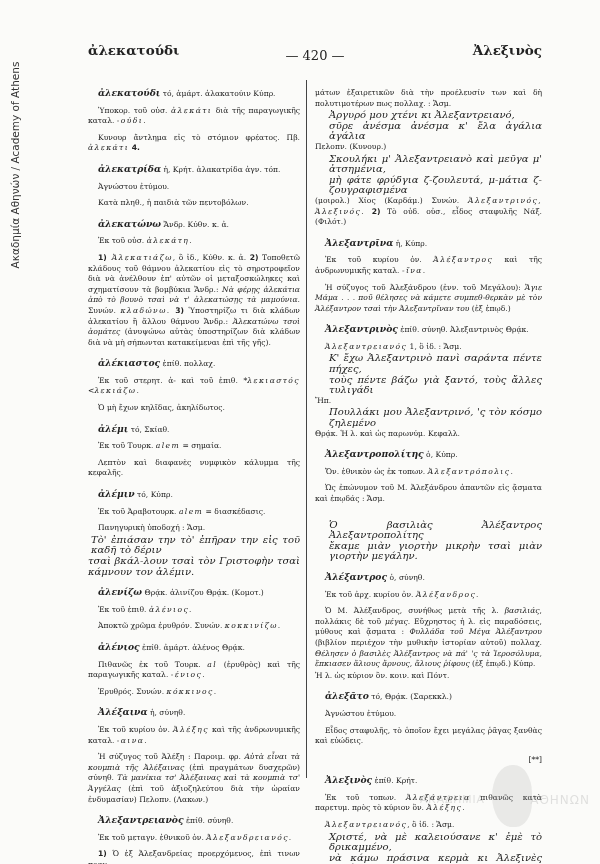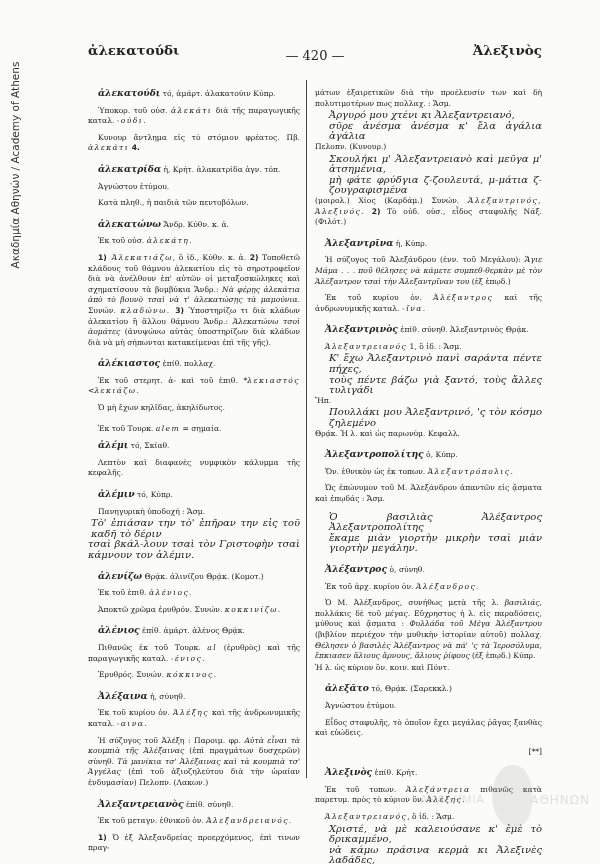--- a/index.html
+++ b/index.html
@@ -60,26 +60,27 @@
     <p class="p"><span class="lemma">ἀλεκατώνω</span><span> Ἄνδρ. Κύθν. κ. ἀ.</span></p>
     <p class="p"><span>Ἐκ τοῦ οὐσ. </span><span class="sp">ἀλεκάτη.</span></p>
     <p class="p"><span class="num">1)</span><span class="sp"> Ἀλεκατιάζω</span><span>, ὃ ἰδ., Κύθν. κ. ἀ.  </span><span class="num">2)</span><span> Τοποθετῶ κλάδους τοῦ θάμνου ἀλεκατίου εἰς τὸ σηροτροφεῖον διὰ νὰ ἀνέλθουν ἐπ' αὐτῶν οἱ μεταξοσκώληκες καὶ σχηματίσουν τὰ βομβύκια Ἄνδρ.: </span><span class="it">Νὰ φέρῃς ἀλεκάτια ἀπὸ τὸ βουνὸ τσαὶ νὰ τ' ἀλεκατώσῃς τὰ μαμούνια.</span><span>  Συνών. </span><span class="sp">κλαδώνω.</span> <span class="num">3)</span><span> Ὑποστηρίζω τι διὰ κλάδων ἀλεκατίου ἢ ἄλλου θάμνου Ἄνδρ.: </span><span class="it">Ἀλεκατώνω τσοὶ ἀομάτες</span><span> (ἀνυψώνω αὐτὰς ὑποστηρίζων διὰ κλάδων διὰ νὰ μὴ σήπωνται κατακείμεναι ἐπὶ τῆς γῆς).</span></p>
   </div>
   <div class="entry">
     <p class="p"><span class="lemma">ἀλέκιαστος</span><span> ἐπίθ. πολλαχ.</span></p>
     <p class="p"><span>Ἐκ τοῦ στερητ. ἀ- καὶ τοῦ ἐπιθ. *</span><span class="sp">λεκιαστός</span><span> &lt;</span><span class="sp">λεκιάζω.</span></p>
     <p class="p">Ὁ μὴ ἔχων κηλῖδας, ἀκηλίδωτος.</p>
   </div>
   <div class="entry">
+    <p class="p"><span class="lemma">ἀλέμι</span><span> τό, Σκίαθ.</span></p>
     <p class="p"><span>Ἐκ τοῦ Τουρκ. </span><span class="sp">alem</span><span> = σημαία.</span></p>
-    <p class="p"><span class="lemma">ἀλέμι</span><span> τό, Σκίαθ.</span></p>
     <p class="p">Λεπτὸν καὶ διαφανὲς νυμφικὸν κάλυμμα τῆς κεφαλῆς.</p>
   </div>
   <div class="entry">
     <p class="p"><span class="lemma">ἀλέμιν</span><span> τό, Κύπρ.</span></p>
+    <p class="p"><span>Ἐκ τοῦ Ἀραβοτουρκ. </span><span class="sp">alem</span><span> = διασκέδασις.</span></p>
     <p class="p" style="margin-bottom:1px">Πανηγυρικὴ ὑποδοχή : Ἄσμ.</p>
     <p class="verse" style="margin-left:3px">Τὸ' ἐπιάσαν την τὸ' ἐπῆραν την εἰς τοῦ καδῆ τὸ δέριν</p>
     <p class="verse" style="margin-left:0;margin-bottom:6px">τσαὶ βκάλ-λουν τσαὶ τὸν Γριστοφὴν τσαὶ κάμνουν τον ἀλέμιν.</p>
   </div>
   <div class="entry">
     <p class="p"><span class="lemma">ἀλενίζω</span><span> Θρᾴκ.   ἀλινίζου Θρᾴκ. (Κομοτ.)</span></p>
     <p class="p"><span>Ἐκ τοῦ ἐπιθ. </span><span class="sp">ἀλένιος.</span></p>
     <p class="p"><span>Ἀποκτῶ χρῶμα ἐρυθρόν.   Συνών. </span><span class="sp">κοκκινίζω.</span></p>
   </div>
   <div class="entry">
@@ -106,36 +107,36 @@
     <p class="p noind" style="margin-bottom:1px">μάτων ἐξαιρετικῶν διὰ τὴν προέλευσίν των καὶ δὴ πολυτιμοτέρων πως πολλαχ. : Ἄσμ.</p>
     <p class="verse">Ἀργυρό μου χτένι κι Ἀλεξαντρειανό,</p>
     <p class="verse">σῦρε ἀνέσμα ἀνέσμα κ' ἔλα ἀγάλια ἀγάλια</p>
     <p class="p noind" style="margin-bottom:1px">Πελοπν. (Κυνουρ.)</p>
     <p class="verse">Σκουλήκι μ' Ἀλεξαντρειανὸ καὶ μεῦγα μ' ἀτσημένια,</p>
     <p class="verse">μὴ φάτε φρύδγια ζ-ζουλευτά, μ-μάτια ζ-ζουγραφισμένα</p>
     <p class="p noind"><span>(μοιρολ.) Χίος (Καρδάμ.)   Συνών. </span><span class="sp">Ἀλεξαντρινός, Ἀλεξινός.</span> <span class="num">2)</span><span> Τὸ οὐδ. οὐσ., εἶδος σταφυλῆς Νάξ. (Φιλότ.)</span></p>
   </div>
   <div class="entry">
     <p class="p"><span class="lemma">Ἀλεξαντρῖνα</span><span> ἡ, Κύπρ.</span></p>
+    <p class="p"><span>Ἐκ τοῦ κυρίου ὀν. </span><span class="sp">Ἀλέξαντρος</span><span> καὶ τῆς ἀνδρωνυμικῆς καταλ. </span><span class="sp">-ῖνα.</span></p>
     <p class="p"><span>Ἡ σύζυγος τοῦ Ἀλεξάνδρου (ἐνν. τοῦ Μεγάλου): </span><span class="it">Ἄγιε Μάμα . . . ποῦ θέλησες νὰ κάμετε συμπεθ-θερκὰν μὲ τὸν Ἀλέξαντρον τσαὶ τὴν Ἀλεξαντρῖναν του</span><span> (ἐξ ἐπῳδ.)</span></p>
-    <p class="p"><span>Ἐκ τοῦ κυρίου ὀν. </span><span class="sp">Ἀλέξαντρος</span><span> καὶ τῆς ἀνδρωνυμικῆς καταλ. </span><span class="sp">-ῖνα.</span></p>
   </div>
   <div class="entry">
     <p class="p"><span class="lemma">Ἀλεξαντρινὸς</span><span> ἐπίθ. σύνηθ.   Ἀλεξαντρινὸς Θρᾴκ.</span></p>
     <p class="p" style="margin-bottom:1px"><span class="sp">Ἀλεξαντρειανός</span><span> 1, ὃ ἰδ. : Ἄσμ.</span></p>
     <p class="verse">Κ' ἔχω Ἀλεξαντρινὸ πανὶ σαράντα πέντε πήχες,</p>
     <p class="verse">τοὺς πέντε βάζω γιὰ ξαντό, τοὺς ἄλλες τυλιγάδι</p>
     <p class="p noind" style="margin-bottom:1px">Ἤπ.</p>
     <p class="verse">Πουλλάκι μου Ἀλεξαντρινό, 'ς τὸν κόσμο ζηλεμένο</p>
     <p class="p noind">Θρᾴκ. Ἡ λ. καὶ ὡς παρωνύμ. Κεφαλλ.</p>
   </div>
   <div class="entry">
     <p class="p"><span class="lemma">Ἀλεξαντροπολίτης</span><span> ὁ, Κύπρ.</span></p>
     <p class="p"><span>Ὄν. ἐθνικὸν ὡς ἐκ τοπων. </span><span class="sp">Ἀλεξαντρόπολις.</span></p>
-    <p class="p" style="margin-bottom:7px">Ὡς ἐπώνυμον τοῦ Μ. Ἀλεξάνδρου ἀπαντῶν εἰς ᾄσματα καὶ ἐπῳδάς : Ἄσμ.</p>
+    <p class="p" style="margin-bottom:15px">Ὡς ἐπώνυμον τοῦ Μ. Ἀλεξάνδρου ἀπαντῶν εἰς ᾄσματα καὶ ἐπῳδάς : Ἄσμ.</p>
     <p class="verse">Ὁ βασιλιὰς Ἀλέξαντρος Ἀλεξαντροπολίτης</p>
     <p class="verse" style="margin-bottom:6px">ἔκαμε μιὰν γιορτὴν μικρὴν τσαὶ μιὰν γιορτὴν μεγάλην.</p>
   </div>
   <div class="entry">
     <p class="p"><span class="lemma">Ἀλέξαντρος</span><span> ὁ, σύνηθ.</span></p>
     <p class="p"><span>Ἐκ τοῦ ἀρχ. κυρίου ὀν. </span><span class="sp">Ἀλέξανδρος.</span></p>
     <p class="p" style="margin-bottom:1px"><span>Ὁ Μ. Ἀλέξανδρος, συνήθως μετὰ τῆς λ. </span><span class="it">βασιλιάς</span><span>, πολλάκις δὲ τοῦ </span><span class="it">μέγας</span><span>. Εὔχρηστος ἡ λ. εἰς παραδόσεις, μύθους καὶ ᾄσματα : </span><span class="it">Φυλλάδα τοῦ Μέγα Ἀλέξαντρου</span><span> (βιβλίον περιέχον τὴν μυθικὴν ἱστορίαν αὐτοῦ) πολλαχ. </span><span class="it">Θέλησεν ὁ βασιλὲς Ἀλέξαντρος νὰ πά' 'ς τὰ Ἱεροσόλυμα, ἔπκιασεν ἄλιους ἄρνους, ἄλιους ῥίφους</span><span> (ἐξ ἐπῳδ.) Κύπρ.</span></p>
     <p class="p noind">Ἡ λ. ὡς κύριον ὂν. κοιν. καὶ Πόντ.</p>
   </div>
   <div class="entry">

